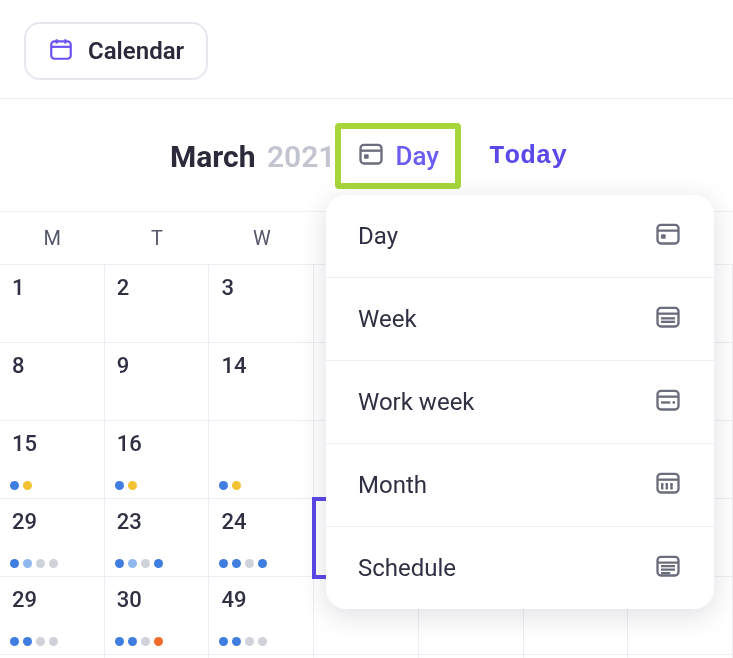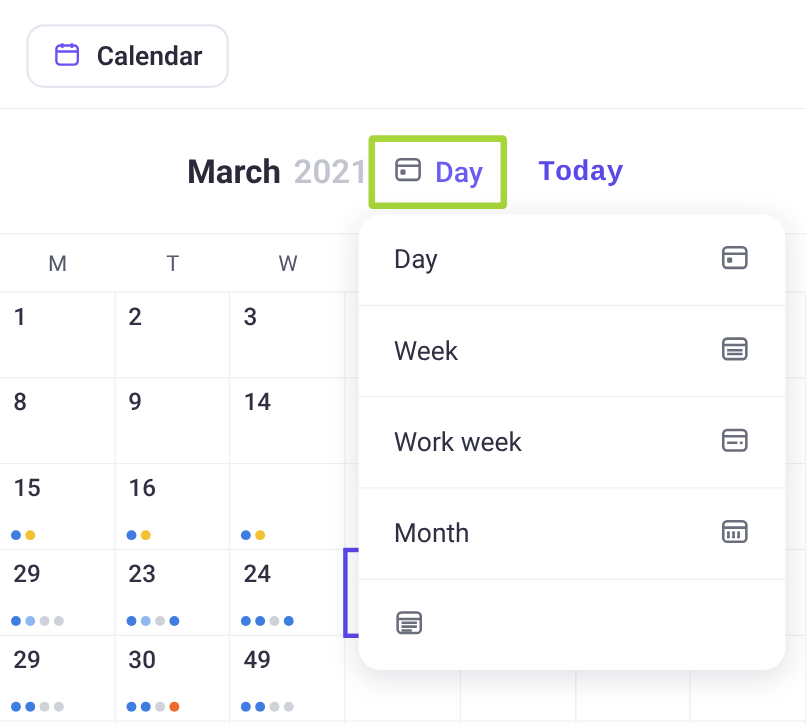--- a/index.html
+++ b/index.html
@@ -376,20 +376,21 @@
           <line x1="6" y1="14" x2="18" y2="14" stroke="none"></line>
           <circle cx="7" cy="14" r="1" fill="#6a6d7c" stroke="none"></circle>
           <circle cx="11" cy="14" r="1" fill="#6a6d7c" stroke="none"></circle>
           <circle cx="15" cy="14" r="1" fill="#6a6d7c" stroke="none"></circle>
           <circle cx="7" cy="17.5" r="1" fill="#6a6d7c" stroke="none"></circle>
           <circle cx="11" cy="17.5" r="1" fill="#6a6d7c" stroke="none"></circle>
           <circle cx="15" cy="17.5" r="1" fill="#6a6d7c" stroke="none"></circle>
         </svg></span>
     </div>
     <div class="menu-item">
+      <span>Schedule</span>
       <span><svg viewBox="0 0 24 24" fill="none" stroke="#6a6d7c" stroke-width="2">
           <rect x="3" y="5" width="18" height="16" rx="3"></rect>
           <line x1="3" y1="10" x2="21" y2="10"></line>
           <line x1="6" y1="13" x2="18" y2="13"></line>
           <line x1="6" y1="16" x2="18" y2="16"></line>
           <line x1="6" y1="19" x2="14" y2="19"></line>
         </svg></span>
     </div>
   </div>
 

